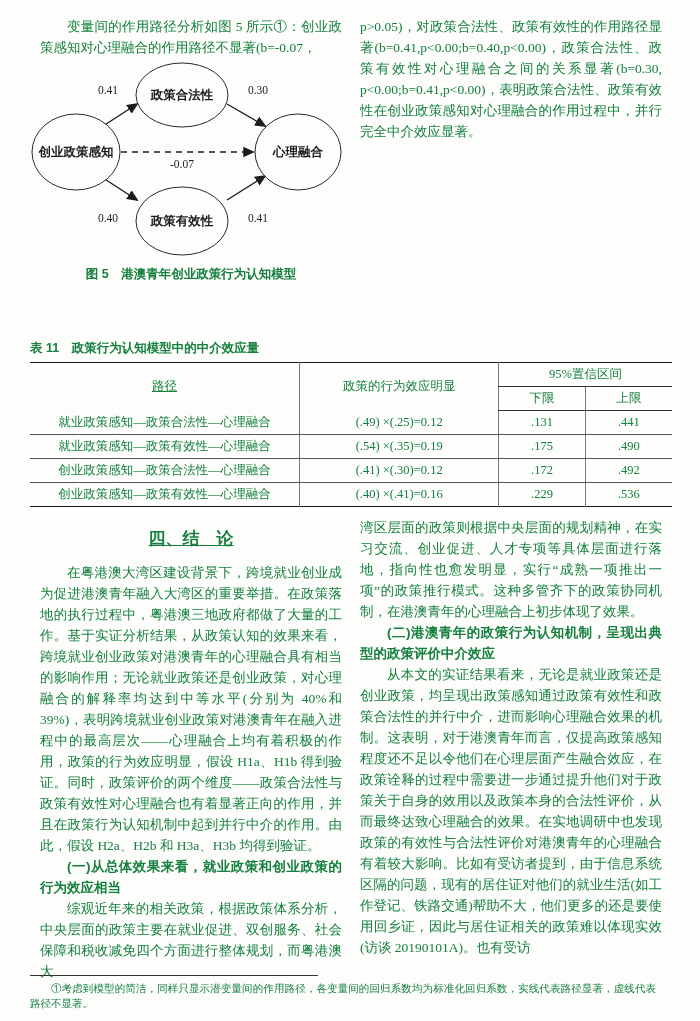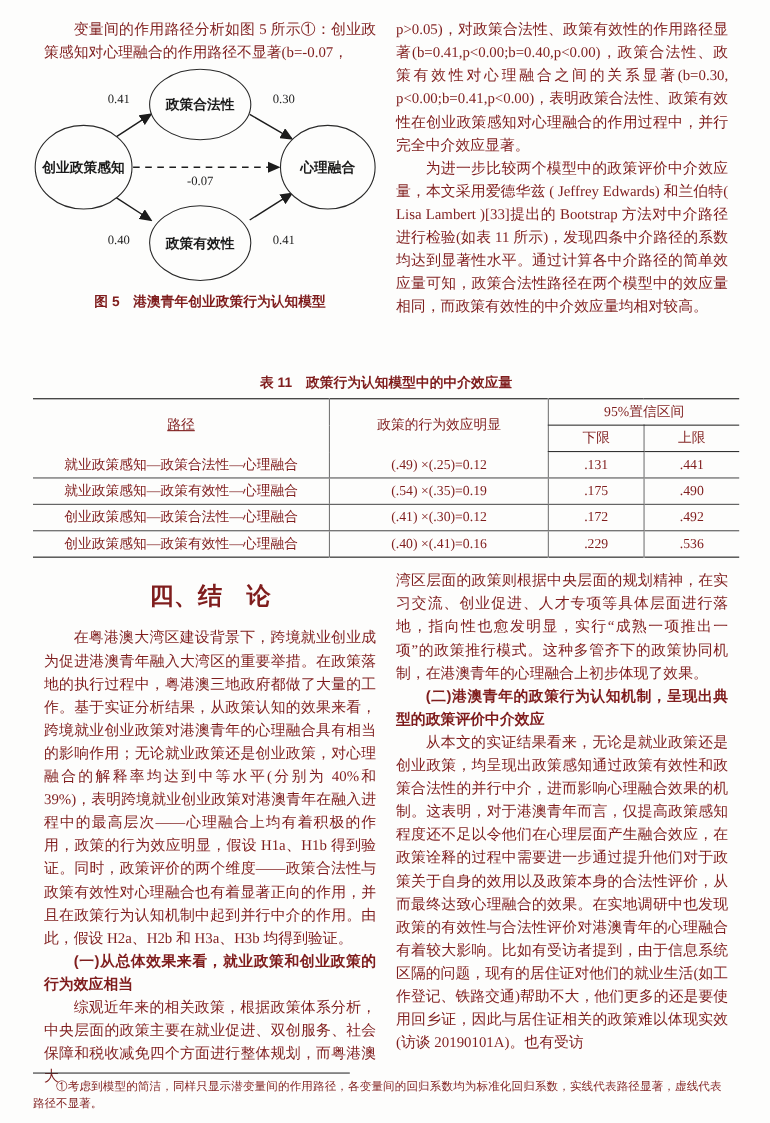--- a/index.html
+++ b/index.html
@@ -1,61 +1,61 @@
 <!DOCTYPE html>
 <html><head>
 <meta charset="utf-8">
 <style>
   html,body{margin:0;padding:0;background:#e8e8e6;}
   .page{
     position:relative;
     width:700px;height:1021px;
     margin:0 auto;
     background:#fdfdfc;
-    color:#7f1d1d;
+    color:#15803d;
     font-family:"Liberation Serif","DejaVu Serif",serif;
     box-sizing:border-box;
     padding:16px 28px 0 30px;
     overflow:hidden;
   }
   .columns{display:flex;gap:18px;padding:0 10px;}
   .col{width:302px;flex:0 0 302px;}
   .body-text{
     font-size:13.5px;line-height:21px;
     text-align:justify;text-justify:inter-ideograph;
     margin:0;
   }
   .indent{text-indent:2em;}
   .sub-heading{
     font-family:"Liberation Sans","DejaVu Sans",sans-serif;
     font-weight:bold;font-size:13.5px;line-height:21px;
     text-align:justify;margin:0;text-indent:2em;
   }
   .section-heading{
     font-family:"Liberation Sans","DejaVu Sans",sans-serif;
-    font-weight:bold;font-size:22px;
-    text-align:center;margin:10px 0 12px 0;
+    font-weight:bold;font-size:17px;
+    text-align:center;margin:10px 0 12px 0;text-decoration:underline;
   }
   .fig-wrap{margin-top:4px;}
   .fig-caption{
     font-family:"Liberation Sans","DejaVu Sans",sans-serif;
     font-weight:bold;font-size:12.5px;
     text-align:center;margin-top:4px;
   }
   svg .node{fill:#fdfdfc;stroke:#2a2a2a;stroke-width:1;}
   svg .edge{stroke:#1c1c1c;stroke-width:1.3;fill:none;}
   svg .edge.dashed{stroke-dasharray:6 5;}
   svg text{font-family:"Liberation Serif","DejaVu Serif",serif;fill:#1c1c1c;}
   svg .node-label{font-size:12.5px;font-weight:bold;}
   svg .edge-label{font-size:11.5px;}
 
   .table-section{margin-top:8px;}
   .table-title{
     font-family:"Liberation Sans","DejaVu Sans",sans-serif;
-    font-weight:bold;font-size:12.5px;text-align:center;margin-bottom:5px;
+    font-weight:bold;font-size:12.5px;margin-bottom:5px;
   }
   table.stat{
     width:100%;border-collapse:collapse;
     font-size:12.5px;
     border-top:1.6px solid #1c1c1c;
     border-bottom:1.6px solid #1c1c1c;
   }
   table.stat th,table.stat td{
     font-weight:normal;text-align:center;
     padding:3px 4px;height:17px;
@@ -119,21 +119,20 @@
           <text class="edge-label" x="152" y="106" text-anchor="middle">-0.07</text>
           <text class="edge-label" x="78" y="160" text-anchor="middle">0.40</text>
           <text class="edge-label" x="228" y="160" text-anchor="middle">0.41</text>
         </svg>
         <div class="fig-caption">图 5　港澳青年创业政策行为认知模型</div>
       </div>
     </div>
 
     <div class="col">
       <p class="body-text">p&gt;0.05)，对政策合法性、政策有效性的作用路径显著(b=0.41,p&lt;0.00;b=0.40,p&lt;0.00)，政策合法性、政策有效性对心理融合之间的关系显著(b=0.30, p&lt;0.00;b=0.41,p&lt;0.00)，表明政策合法性、政策有效性在创业政策感知对心理融合的作用过程中，并行完全中介效应显著。</p>
-      <p class="body-text indent">为进一步比较两个模型中的政策评价中介效应量，本文采用爱德华兹 ( Jeffrey Edwards) 和兰伯特( Lisa Lambert )[33]提出的 Bootstrap 方法对中介路径进行检验(如表 11 所示)，发现四条中介路径的系数均达到显著性水平。通过计算各中介路径的简单效应量可知，政策合法性路径在两个模型中的效应量相同，而政策有效性的中介效应量均相对较高。</p>
     </div>
   </div>
 
   <div class="table-section">
     <div class="table-title">表 11　政策行为认知模型中的中介效应量</div>
     <table class="stat">
       <thead>
         <tr>
           <th rowspan="2" class="col-path">路径</th>
           <th rowspan="2" class="col-est vline">政策的行为效应明显</th>

